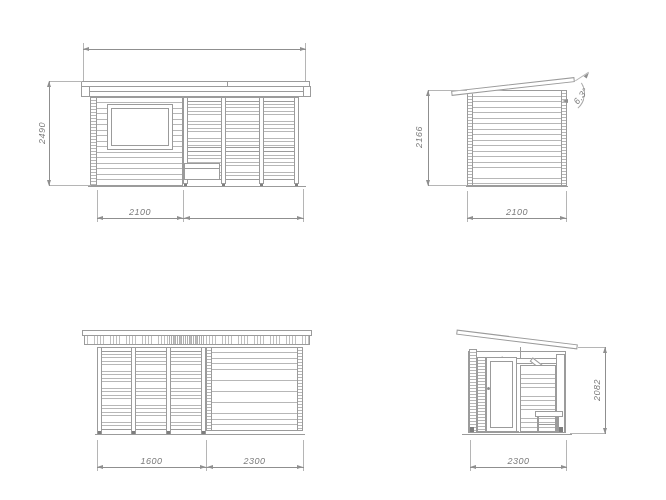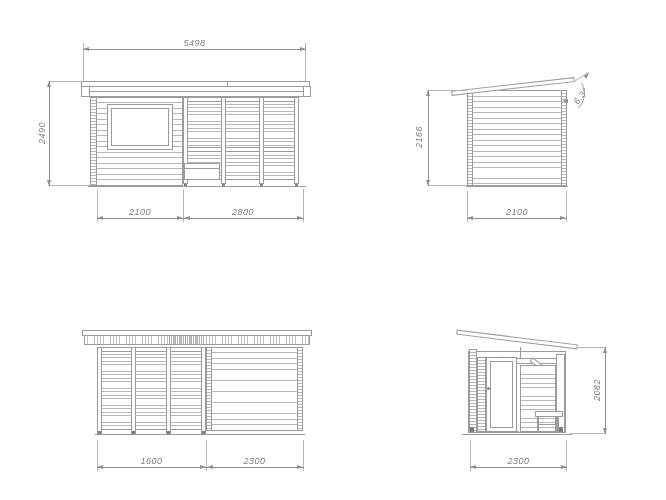--- a/index.html
+++ b/index.html
@@ -59,39 +59,37 @@
     <div class="foot" style="left:295px;top:184px;width:3px;height:3px;"></div>
     <div class="box" style="left:184px;top:163px;width:36px;height:17px;"></div>
     <div class="ln" style="left:185px;top:168px;width:34px;height:1px;"></div>
     <div class="ln" style="left:88px;top:186px;width:218px;height:1px;"></div>
 
     <div class="ext" style="left:83px;top:43px;width:1px;height:38px;"></div>
     <div class="ext" style="left:305px;top:43px;width:1px;height:38px;"></div>
     <div class="dl" style="left:83px;top:49px;width:223px;height:1px;"></div>
     <div class="ar ar-l" style="left:83px;top:47px;"></div>
     <div class="ar ar-r" style="left:300px;top:47px;"></div>
-    <div class="lbl" style="left:83px;top:37px;width:223px;">5498</div>
 
     <div class="ext" style="left:49px;top:81px;width:33px;height:1px;"></div>
     <div class="ext" style="left:49px;top:185px;width:42px;height:1px;"></div>
     <div class="dl" style="left:49px;top:81px;width:1px;height:105px;"></div>
     <div class="ar ar-u" style="left:47px;top:81px;"></div>
     <div class="ar ar-d" style="left:47px;top:180px;"></div>
     <div class="lbl vert" style="left:22px;top:127px;width:40px;">2490</div>
 
     <div class="ext" style="left:97px;top:190px;width:1px;height:32px;"></div>
     <div class="ext" style="left:183px;top:190px;width:1px;height:32px;"></div>
     <div class="ext" style="left:303px;top:189px;width:1px;height:33px;"></div>
     <div class="dl" style="left:97px;top:218px;width:207px;height:1px;"></div>
     <div class="ar ar-l" style="left:97px;top:216px;"></div>
     <div class="ar ar-r" style="left:177px;top:216px;"></div>
     <div class="ar ar-l" style="left:184px;top:216px;"></div>
     <div class="ar ar-r" style="left:297px;top:216px;"></div>
     <div class="lbl" style="left:97px;top:206px;width:86px;">2100</div>
-    <div class="lbl" style="left:183px;top:206px;width:120px;">2800</div>
   </div>
 
   <div class="g">
     <div class="box logs" style="left:467px;top:90px;width:100px;height:96px;"></div>
     <div class="box ends" style="left:467px;top:90px;width:6px;height:96px;"></div>
     <div class="box ends" style="left:561px;top:90px;width:6px;height:96px;"></div>
     <div class="box" style="left:451px;top:84px;width:124px;height:5px;transform:rotate(-6.4deg);"></div>
     <div class="ln" style="left:466px;top:186px;width:102px;height:1px;"></div>
 
     <div style="position:absolute;left:553px;top:76px;width:30px;height:34px;border:1px solid #aaaaaa;border-radius:50%;border-left-color:transparent;border-top-color:transparent;border-bottom-color:transparent;transform:rotate(8deg);"></div>

